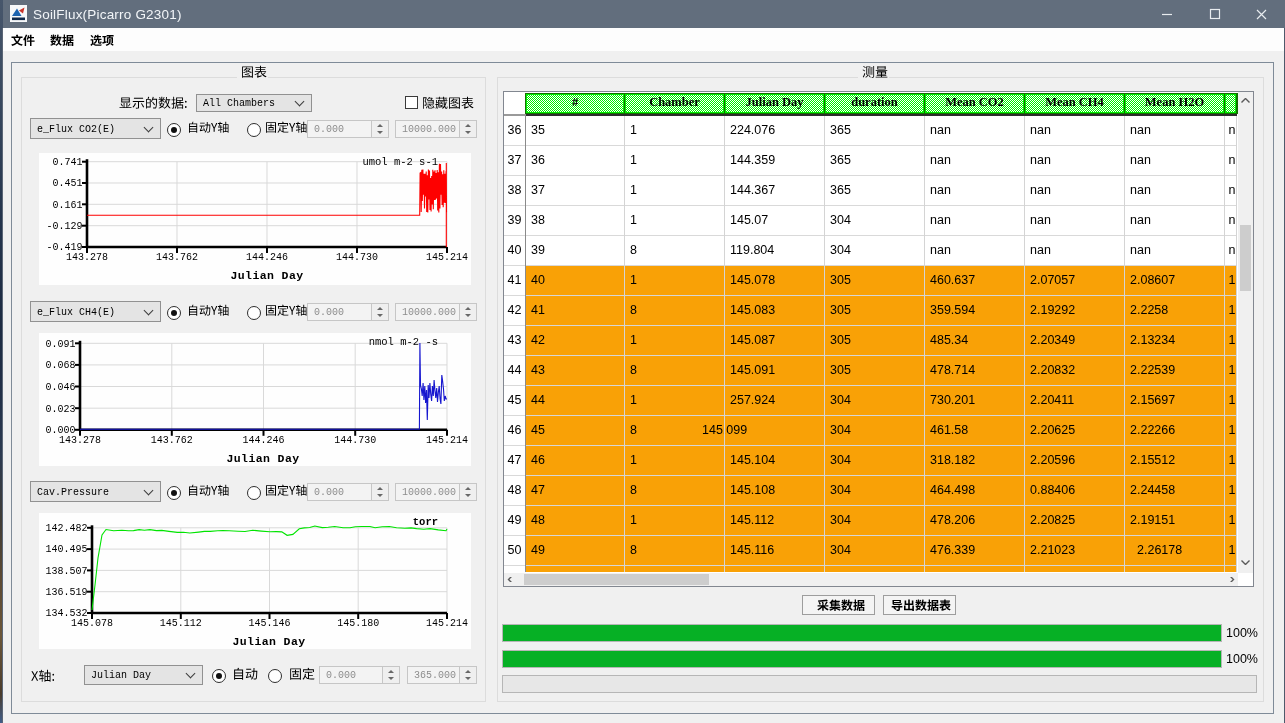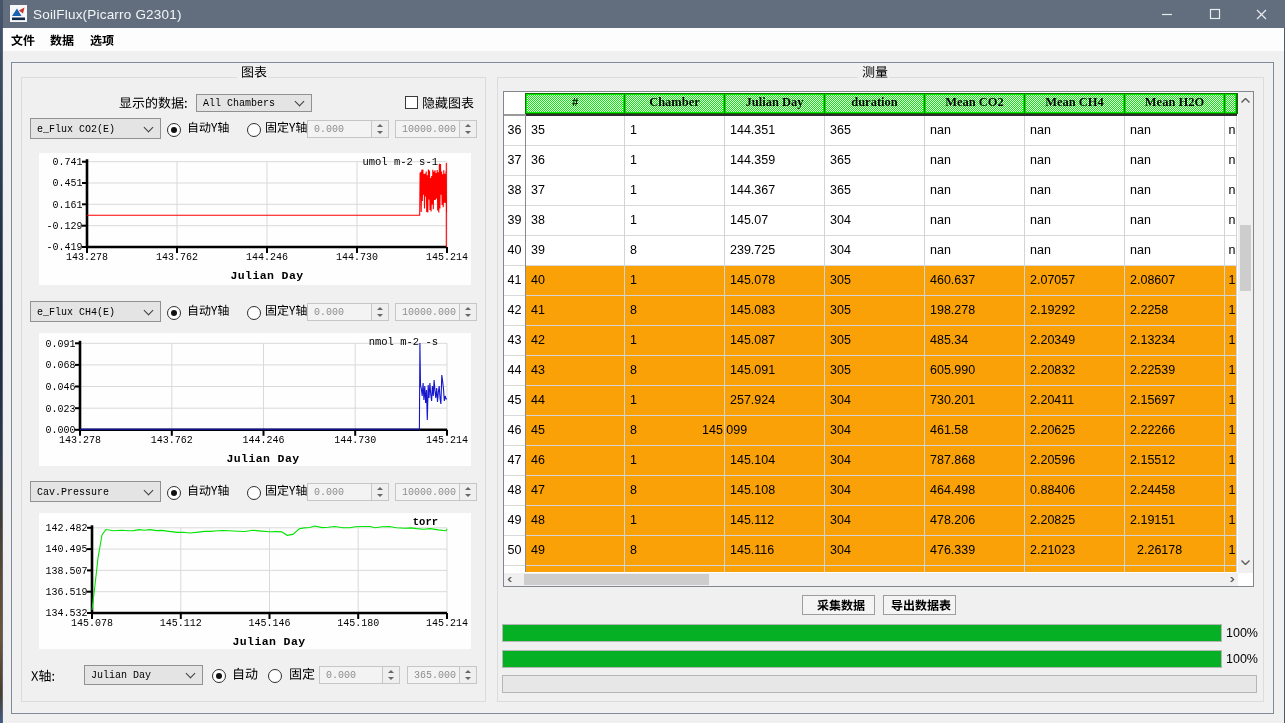--- a/index.html
+++ b/index.html
@@ -284,21 +284,21 @@
 <div class="abs" style="left:925px;top:94px;width:99px;height:19px;border:1.5px solid #00ef00;background-color:#00f400;background-image:conic-gradient(#fff 0 25%,#00f400 0 50%,#fff 0 75%,#00f400 0);background-size:2px 2px;font-family:'Liberation Serif',serif;font-weight:bold;font-size:12.5px;text-align:center;line-height:15px">Mean CO2</div>
 <div class="abs" style="left:1025px;top:94px;width:99px;height:19px;border:1.5px solid #00ef00;background-color:#00f400;background-image:conic-gradient(#fff 0 25%,#00f400 0 50%,#fff 0 75%,#00f400 0);background-size:2px 2px;font-family:'Liberation Serif',serif;font-weight:bold;font-size:12.5px;text-align:center;line-height:15px">Mean CH4</div>
 <div class="abs" style="left:1125px;top:94px;width:99px;height:19px;border:1.5px solid #00ef00;background-color:#00f400;background-image:conic-gradient(#fff 0 25%,#00f400 0 50%,#fff 0 75%,#00f400 0);background-size:2px 2px;font-family:'Liberation Serif',serif;font-weight:bold;font-size:12.5px;text-align:center;line-height:15px">Mean H2O</div>
 <div class="abs" style="left:1225px;top:94px;width:11px;height:19px;border:1.5px solid #00ef00;background-color:#00f400;background-image:conic-gradient(#fff 0 25%,#00f400 0 50%,#fff 0 75%,#00f400 0);background-size:2px 2px;font-family:'Liberation Serif',serif;font-weight:bold;font-size:12.5px;text-align:center;line-height:15px"></div>
 <div class="abs" style="left:525px;top:114px;width:712px;height:2px;background:#2e2e2e"></div>
 <div class="abs" style="left:504px;top:114px;width:22px;height:2px;background:#9a9a9a"></div>
 <div class="abs" style="left:526px;top:116px;width:711px;height:30px;border-bottom:1px solid #d9d9d9"></div>
 <div class="rownum" style="left:504px;top:116px;width:21px;height:30px;border-bottom:1px solid #d9d9d9">36</div>
 <div class="cell" style="left:526px;top:116px;width:99px;height:30px">35</div>
 <div class="cell" style="left:625px;top:116px;width:100px;height:30px">1</div>
-<div class="cell" style="left:725px;top:116px;width:100px;height:30px">144.351</div>
+<div class="cell" style="left:725px;top:116px;width:100px;height:30px">224.076</div>
 <div class="cell" style="left:825px;top:116px;width:100px;height:30px">365</div>
 <div class="cell" style="left:925px;top:116px;width:100px;height:30px">nan</div>
 <div class="cell" style="left:1025px;top:116px;width:100px;height:30px">nan</div>
 <div class="cell" style="left:1125px;top:116px;width:100px;height:30px">nan</div>
 <div class="cell" style="left:1225px;top:116px;width:12px;height:30px;padding-left:3.5px">n</div>
 <div class="abs" style="left:526px;top:146px;width:711px;height:30px;border-bottom:1px solid #d9d9d9"></div>
 <div class="rownum" style="left:504px;top:146px;width:21px;height:30px;border-bottom:1px solid #d9d9d9">37</div>
 <div class="cell" style="left:526px;top:146px;width:99px;height:30px">36</div>
 <div class="cell" style="left:625px;top:146px;width:100px;height:30px">1</div>
 <div class="cell" style="left:725px;top:146px;width:100px;height:30px">144.359</div>
@@ -324,21 +324,21 @@
 <div class="cell" style="left:725px;top:206px;width:100px;height:30px">145.07</div>
 <div class="cell" style="left:825px;top:206px;width:100px;height:30px">304</div>
 <div class="cell" style="left:925px;top:206px;width:100px;height:30px">nan</div>
 <div class="cell" style="left:1025px;top:206px;width:100px;height:30px">nan</div>
 <div class="cell" style="left:1125px;top:206px;width:100px;height:30px">nan</div>
 <div class="cell" style="left:1225px;top:206px;width:12px;height:30px;padding-left:3.5px">n</div>
 <div class="abs" style="left:526px;top:236px;width:711px;height:30px;border-bottom:1px solid #d9d9d9"></div>
 <div class="rownum" style="left:504px;top:236px;width:21px;height:30px;border-bottom:1px solid #d9d9d9">40</div>
 <div class="cell" style="left:526px;top:236px;width:99px;height:30px">39</div>
 <div class="cell" style="left:625px;top:236px;width:100px;height:30px">8</div>
-<div class="cell" style="left:725px;top:236px;width:100px;height:30px">239.725</div>
+<div class="cell" style="left:725px;top:236px;width:100px;height:30px">119.804</div>
 <div class="cell" style="left:825px;top:236px;width:100px;height:30px">304</div>
 <div class="cell" style="left:925px;top:236px;width:100px;height:30px">nan</div>
 <div class="cell" style="left:1025px;top:236px;width:100px;height:30px">nan</div>
 <div class="cell" style="left:1125px;top:236px;width:100px;height:30px">nan</div>
 <div class="cell" style="left:1225px;top:236px;width:12px;height:30px;padding-left:3.5px">n</div>
 <div class="abs" style="left:526px;top:266px;width:711px;height:30px;background:#f9a106;border-bottom:1px solid #d6d6d6"></div>
 <div class="rownum" style="left:504px;top:266px;width:21px;height:30px;border-bottom:1px solid #d9d9d9">41</div>
 <div class="cell" style="left:526px;top:266px;width:99px;height:30px">40</div>
 <div class="cell" style="left:625px;top:266px;width:100px;height:30px">1</div>
 <div class="cell" style="left:725px;top:266px;width:100px;height:30px">145.078</div>
@@ -346,41 +346,41 @@
 <div class="cell" style="left:925px;top:266px;width:100px;height:30px">460.637</div>
 <div class="cell" style="left:1025px;top:266px;width:100px;height:30px">2.07057</div>
 <div class="cell" style="left:1125px;top:266px;width:100px;height:38px">2.08607</div>
 <div class="cell" style="left:1225px;top:266px;width:12px;height:30px;padding-left:3.5px">1.9</div>
 <div class="abs" style="left:526px;top:296px;width:711px;height:30px;background:#f9a106;border-bottom:1px solid #d6d6d6"></div>
 <div class="rownum" style="left:504px;top:296px;width:21px;height:30px;border-bottom:1px solid #d9d9d9">42</div>
 <div class="cell" style="left:526px;top:296px;width:99px;height:30px">41</div>
 <div class="cell" style="left:625px;top:296px;width:100px;height:30px">8</div>
 <div class="cell" style="left:725px;top:296px;width:100px;height:30px">145.083</div>
 <div class="cell" style="left:825px;top:296px;width:100px;height:30px">305</div>
-<div class="cell" style="left:925px;top:296px;width:100px;height:30px">198.278</div>
+<div class="cell" style="left:925px;top:296px;width:100px;height:30px">359.594</div>
 <div class="cell" style="left:1025px;top:296px;width:100px;height:30px">2.19292</div>
 <div class="cell" style="left:1125px;top:296px;width:100px;height:30px">2.2258</div>
 <div class="cell" style="left:1225px;top:296px;width:12px;height:30px;padding-left:3.5px">1.9</div>
 <div class="abs" style="left:526px;top:326px;width:711px;height:30px;background:#f9a106;border-bottom:1px solid #d6d6d6"></div>
 <div class="rownum" style="left:504px;top:326px;width:21px;height:30px;border-bottom:1px solid #d9d9d9">43</div>
 <div class="cell" style="left:526px;top:326px;width:99px;height:30px">42</div>
 <div class="cell" style="left:625px;top:326px;width:100px;height:30px">1</div>
 <div class="cell" style="left:725px;top:326px;width:100px;height:30px">145.087</div>
 <div class="cell" style="left:825px;top:326px;width:100px;height:30px">305</div>
 <div class="cell" style="left:925px;top:326px;width:100px;height:30px">485.34</div>
 <div class="cell" style="left:1025px;top:326px;width:100px;height:30px">2.20349</div>
 <div class="cell" style="left:1125px;top:326px;width:100px;height:30px">2.13234</div>
 <div class="cell" style="left:1225px;top:326px;width:12px;height:30px;padding-left:3.5px">1.9</div>
 <div class="abs" style="left:526px;top:356px;width:711px;height:30px;background:#f9a106;border-bottom:1px solid #d6d6d6"></div>
 <div class="rownum" style="left:504px;top:356px;width:21px;height:30px;border-bottom:1px solid #d9d9d9">44</div>
 <div class="cell" style="left:526px;top:356px;width:99px;height:30px">43</div>
 <div class="cell" style="left:625px;top:356px;width:100px;height:30px">8</div>
 <div class="cell" style="left:725px;top:356px;width:100px;height:30px">145.091</div>
 <div class="cell" style="left:825px;top:356px;width:100px;height:30px">305</div>
-<div class="cell" style="left:925px;top:356px;width:100px;height:30px">605.990</div>
+<div class="cell" style="left:925px;top:356px;width:100px;height:30px">478.714</div>
 <div class="cell" style="left:1025px;top:356px;width:100px;height:30px">2.20832</div>
 <div class="cell" style="left:1125px;top:356px;width:100px;height:30px">2.22539</div>
 <div class="cell" style="left:1225px;top:356px;width:12px;height:30px;padding-left:3.5px">1.9</div>
 <div class="abs" style="left:526px;top:386px;width:711px;height:30px;background:#f9a106;border-bottom:1px solid #d6d6d6"></div>
 <div class="rownum" style="left:504px;top:386px;width:21px;height:30px;border-bottom:1px solid #d9d9d9">45</div>
 <div class="cell" style="left:526px;top:386px;width:99px;height:30px">44</div>
 <div class="cell" style="left:625px;top:386px;width:100px;height:30px">1</div>
 <div class="cell" style="left:725px;top:386px;width:100px;height:30px">257.924</div>
 <div class="cell" style="left:825px;top:386px;width:100px;height:30px">304</div>
 <div class="cell" style="left:925px;top:386px;width:100px;height:30px">730.201</div>
@@ -396,21 +396,21 @@
 <div class="cell" style="left:925px;top:416px;width:100px;height:30px">461.58</div>
 <div class="cell" style="left:1025px;top:416px;width:100px;height:30px">2.20625</div>
 <div class="cell" style="left:1125px;top:416px;width:100px;height:30px">2.22266</div>
 <div class="cell" style="left:1225px;top:416px;width:12px;height:30px;padding-left:3.5px">1.9</div>
 <div class="abs" style="left:526px;top:446px;width:711px;height:30px;background:#f9a106;border-bottom:1px solid #d6d6d6"></div>
 <div class="rownum" style="left:504px;top:446px;width:21px;height:30px;border-bottom:1px solid #d9d9d9">47</div>
 <div class="cell" style="left:526px;top:446px;width:99px;height:30px">46</div>
 <div class="cell" style="left:625px;top:446px;width:100px;height:30px">1</div>
 <div class="cell" style="left:725px;top:446px;width:100px;height:30px">145.104</div>
 <div class="cell" style="left:825px;top:446px;width:100px;height:30px">304</div>
-<div class="cell" style="left:925px;top:446px;width:100px;height:30px">787.868</div>
+<div class="cell" style="left:925px;top:446px;width:100px;height:30px">318.182</div>
 <div class="cell" style="left:1025px;top:446px;width:100px;height:30px">2.20596</div>
 <div class="cell" style="left:1125px;top:446px;width:100px;height:30px">2.15512</div>
 <div class="cell" style="left:1225px;top:446px;width:12px;height:30px;padding-left:3.5px">1.9</div>
 <div class="abs" style="left:526px;top:476px;width:711px;height:30px;background:#f9a106;border-bottom:1px solid #d6d6d6"></div>
 <div class="rownum" style="left:504px;top:476px;width:21px;height:30px;border-bottom:1px solid #d9d9d9">48</div>
 <div class="cell" style="left:526px;top:476px;width:99px;height:30px">47</div>
 <div class="cell" style="left:625px;top:476px;width:100px;height:30px">8</div>
 <div class="cell" style="left:725px;top:476px;width:100px;height:30px">145.108</div>
 <div class="cell" style="left:825px;top:476px;width:100px;height:30px">304</div>
 <div class="cell" style="left:925px;top:476px;width:100px;height:30px">464.498</div>

